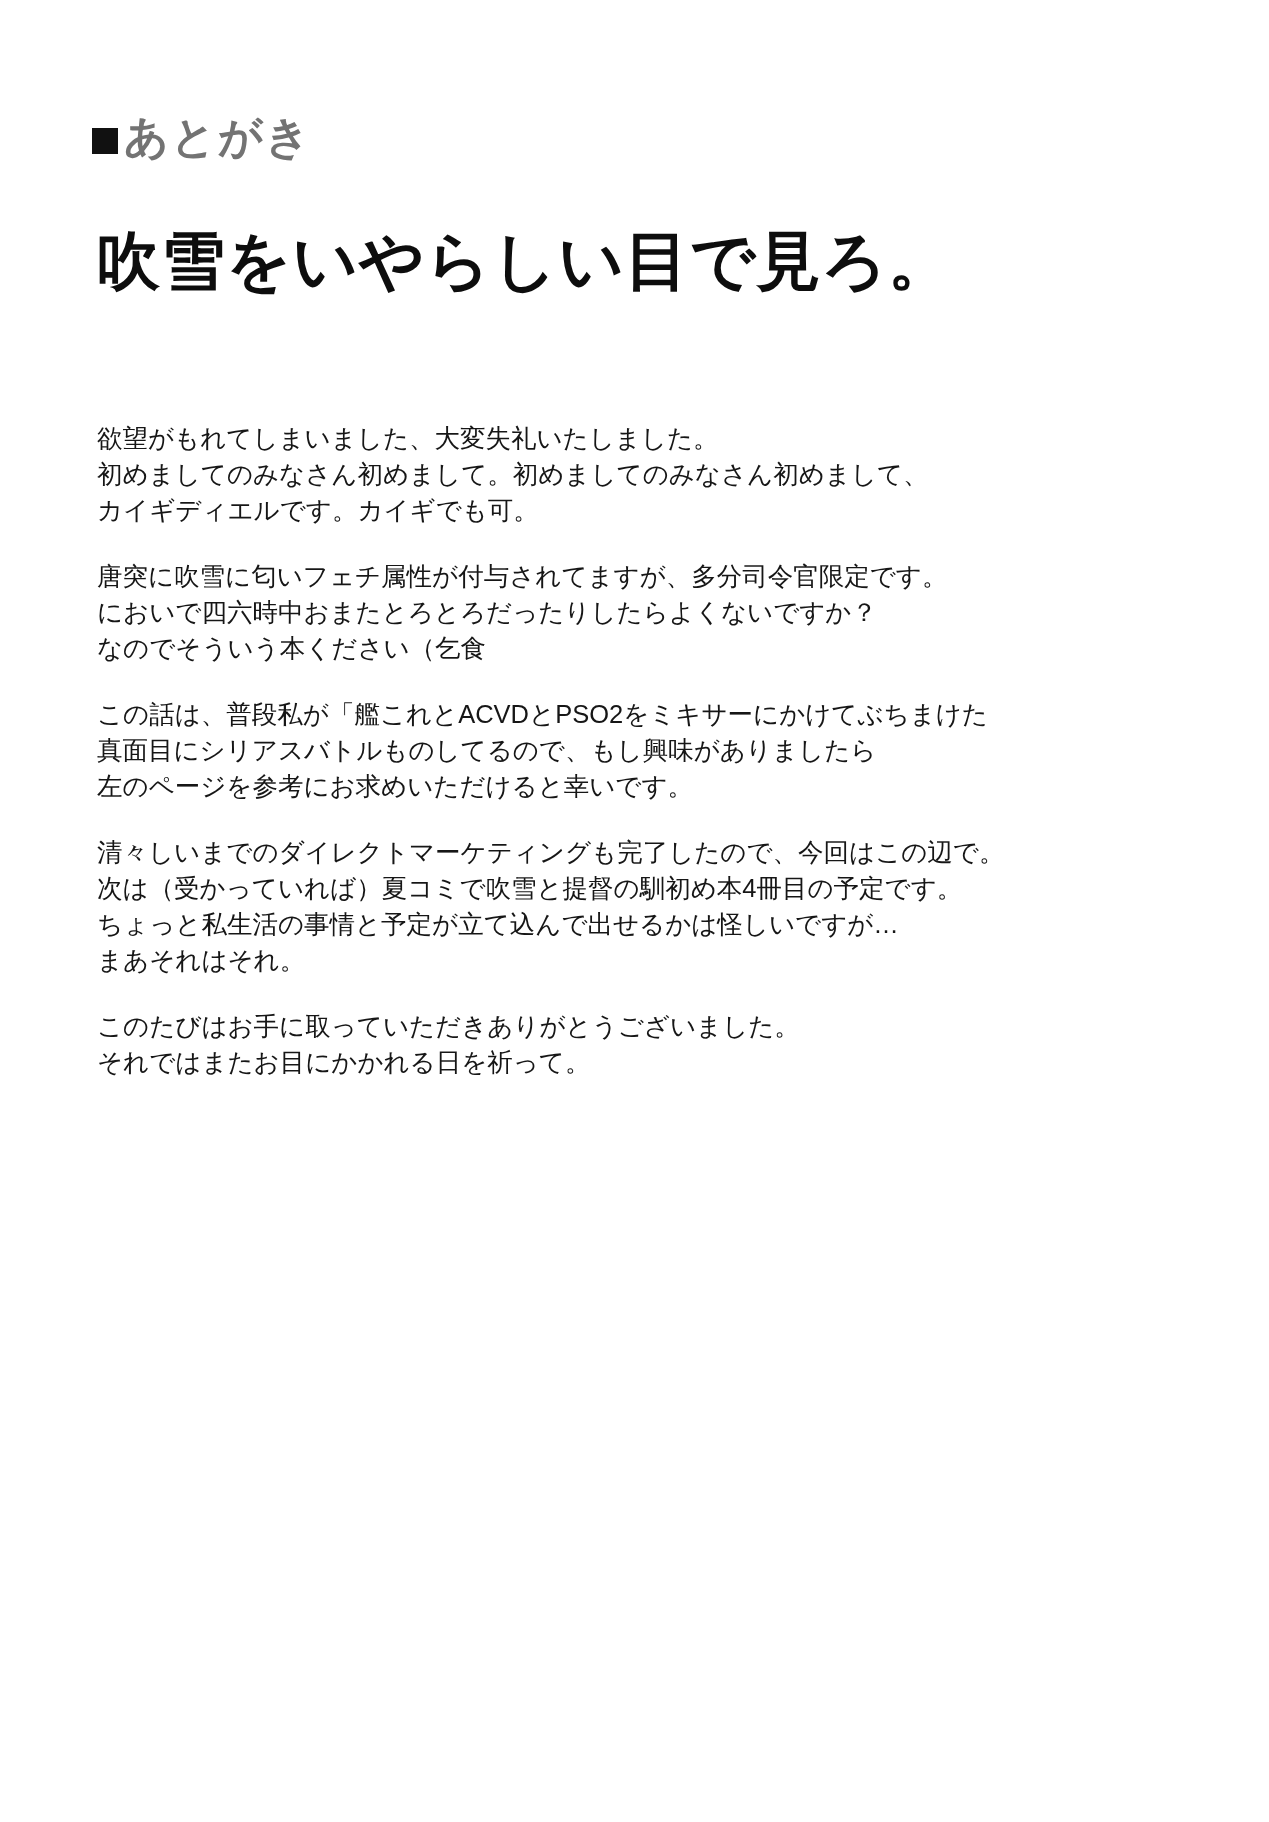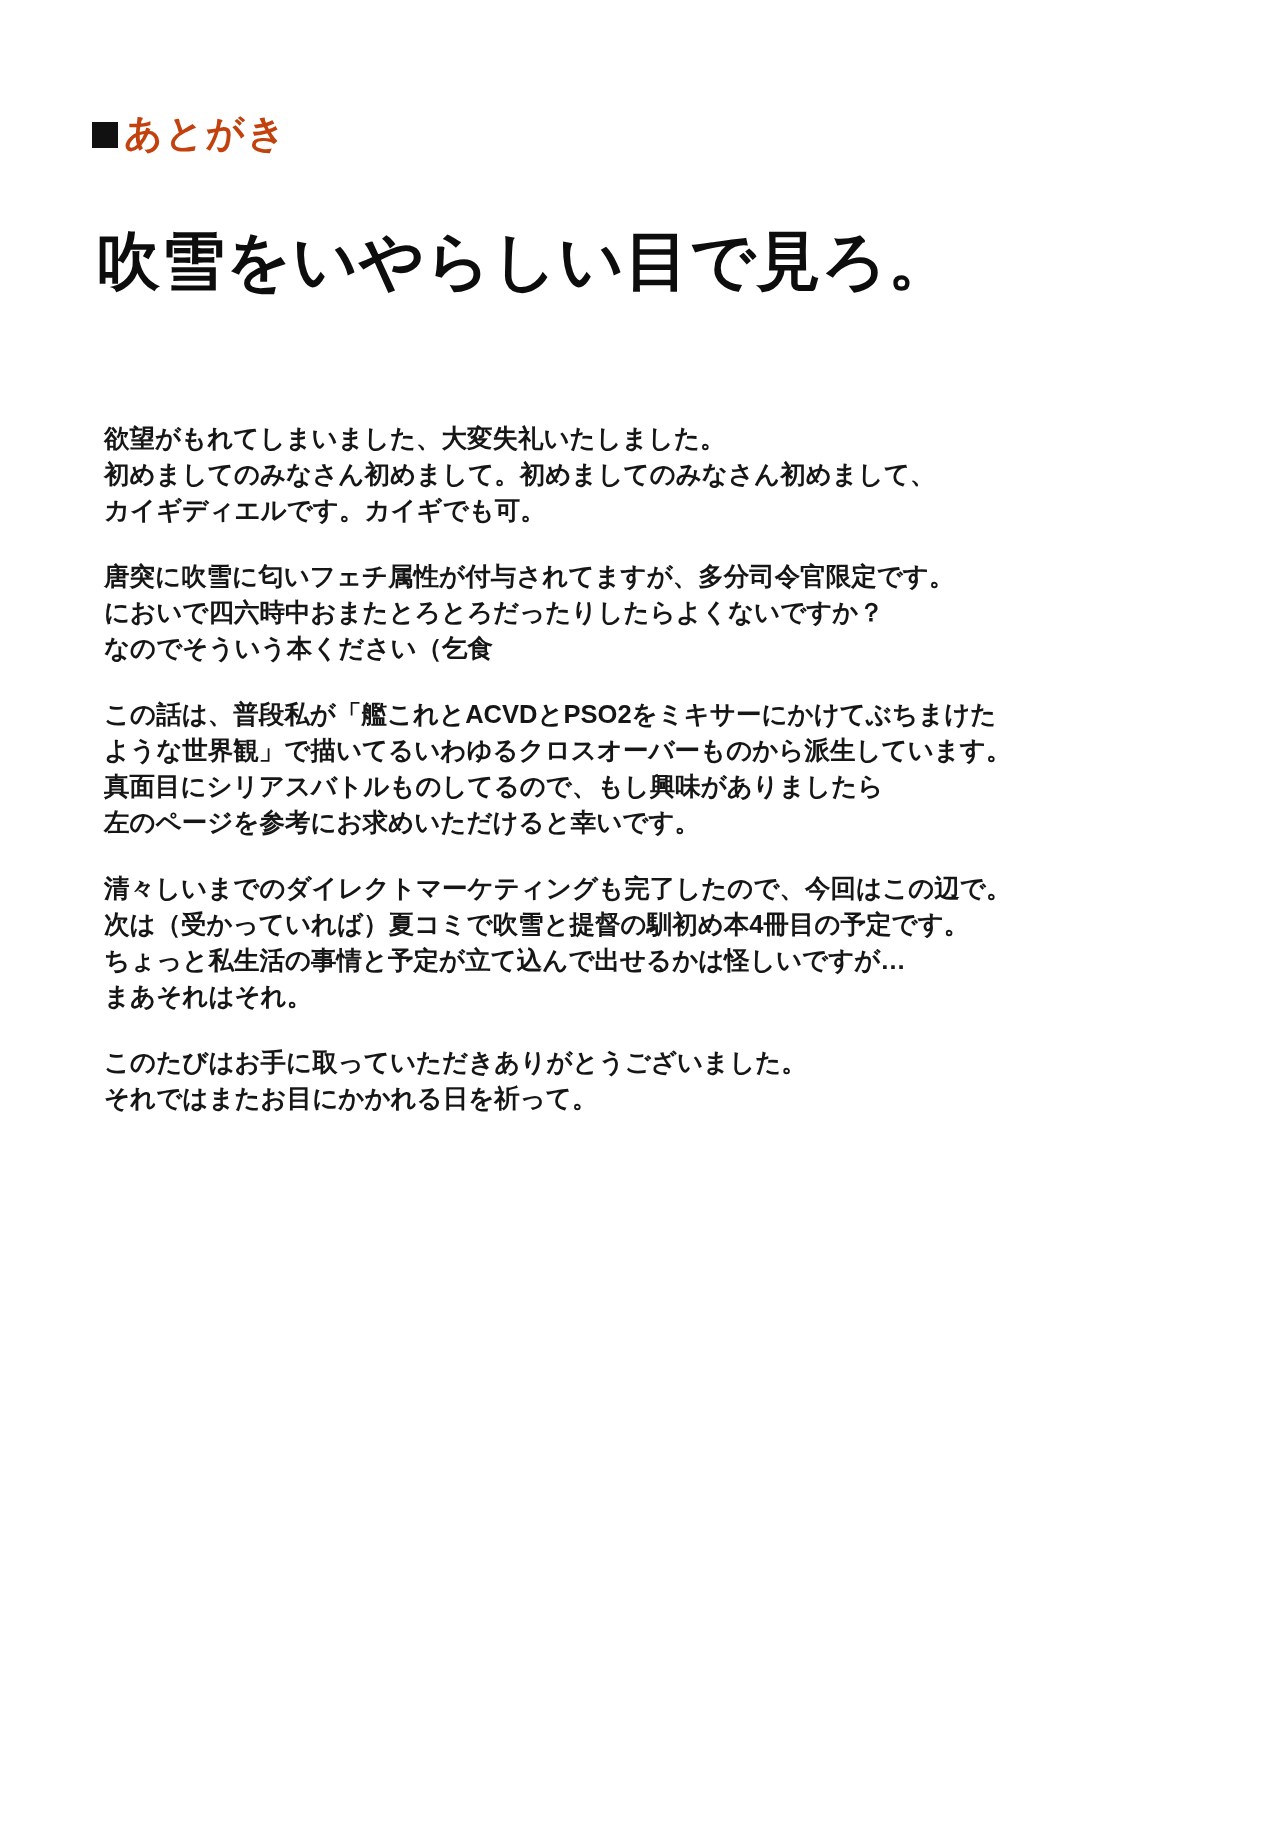--- a/index.html
+++ b/index.html
@@ -17,24 +17,24 @@
   }
   .page {
     position: absolute;
     inset: 0;
     background: #ffffff;
   }
   .section-heading {
     position: absolute;
     left: 92px;
     top: 108px;
-    font-size: 38px;
+    font-size: 44px;
     font-weight: bold;
     letter-spacing: 2px;
-    color: #c2410c;
+    color: #737373;
     white-space: nowrap;
   }
   .section-heading .bullet {
     display: inline-block;
     width: 26px;
     height: 26px;
     background: #111111;
     margin-right: 6px;
     vertical-align: -2px;
   }
@@ -52,22 +52,21 @@
     position: absolute;
     left: 92px;
     top: 420px;
     width: 1060px;
     font-size: 25.5px;
     line-height: 36px;
     color: #161616;
     font-weight: 500;
   }
   .para {
-    margin: 0 0 30px 12px;
-    font-weight: bold;
+    margin: 0 0 30px 5px;
   }
   .para:last-child {
     margin-bottom: 0;
   }
   .line {
     display: block;
     white-space: nowrap;
   }
 </style>
 </head>
@@ -90,21 +89,20 @@
     </p>
 
     <p class="para">
       <span class="line">唐突に吹雪に匂いフェチ属性が付与されてますが、多分司令官限定です。</span>
       <span class="line">においで四六時中おまたとろとろだったりしたらよくないですか？</span>
       <span class="line">なのでそういう本ください（乞食</span>
     </p>
 
     <p class="para">
       <span class="line">この話は、普段私が「艦これとACVDとPSO2をミキサーにかけてぶちまけた</span>
-      <span class="line">ような世界観」で描いてるいわゆるクロスオーバーものから派生しています。</span>
       <span class="line">真面目にシリアスバトルものしてるので、もし興味がありましたら</span>
       <span class="line">左のページを参考にお求めいただけると幸いです。</span>
     </p>
 
     <p class="para">
       <span class="line">清々しいまでのダイレクトマーケティングも完了したので、今回はこの辺で。</span>
       <span class="line">次は（受かっていれば）夏コミで吹雪と提督の馴初め本4冊目の予定です。</span>
       <span class="line">ちょっと私生活の事情と予定が立て込んで出せるかは怪しいですが…</span>
       <span class="line">まあそれはそれ。</span>
     </p>

